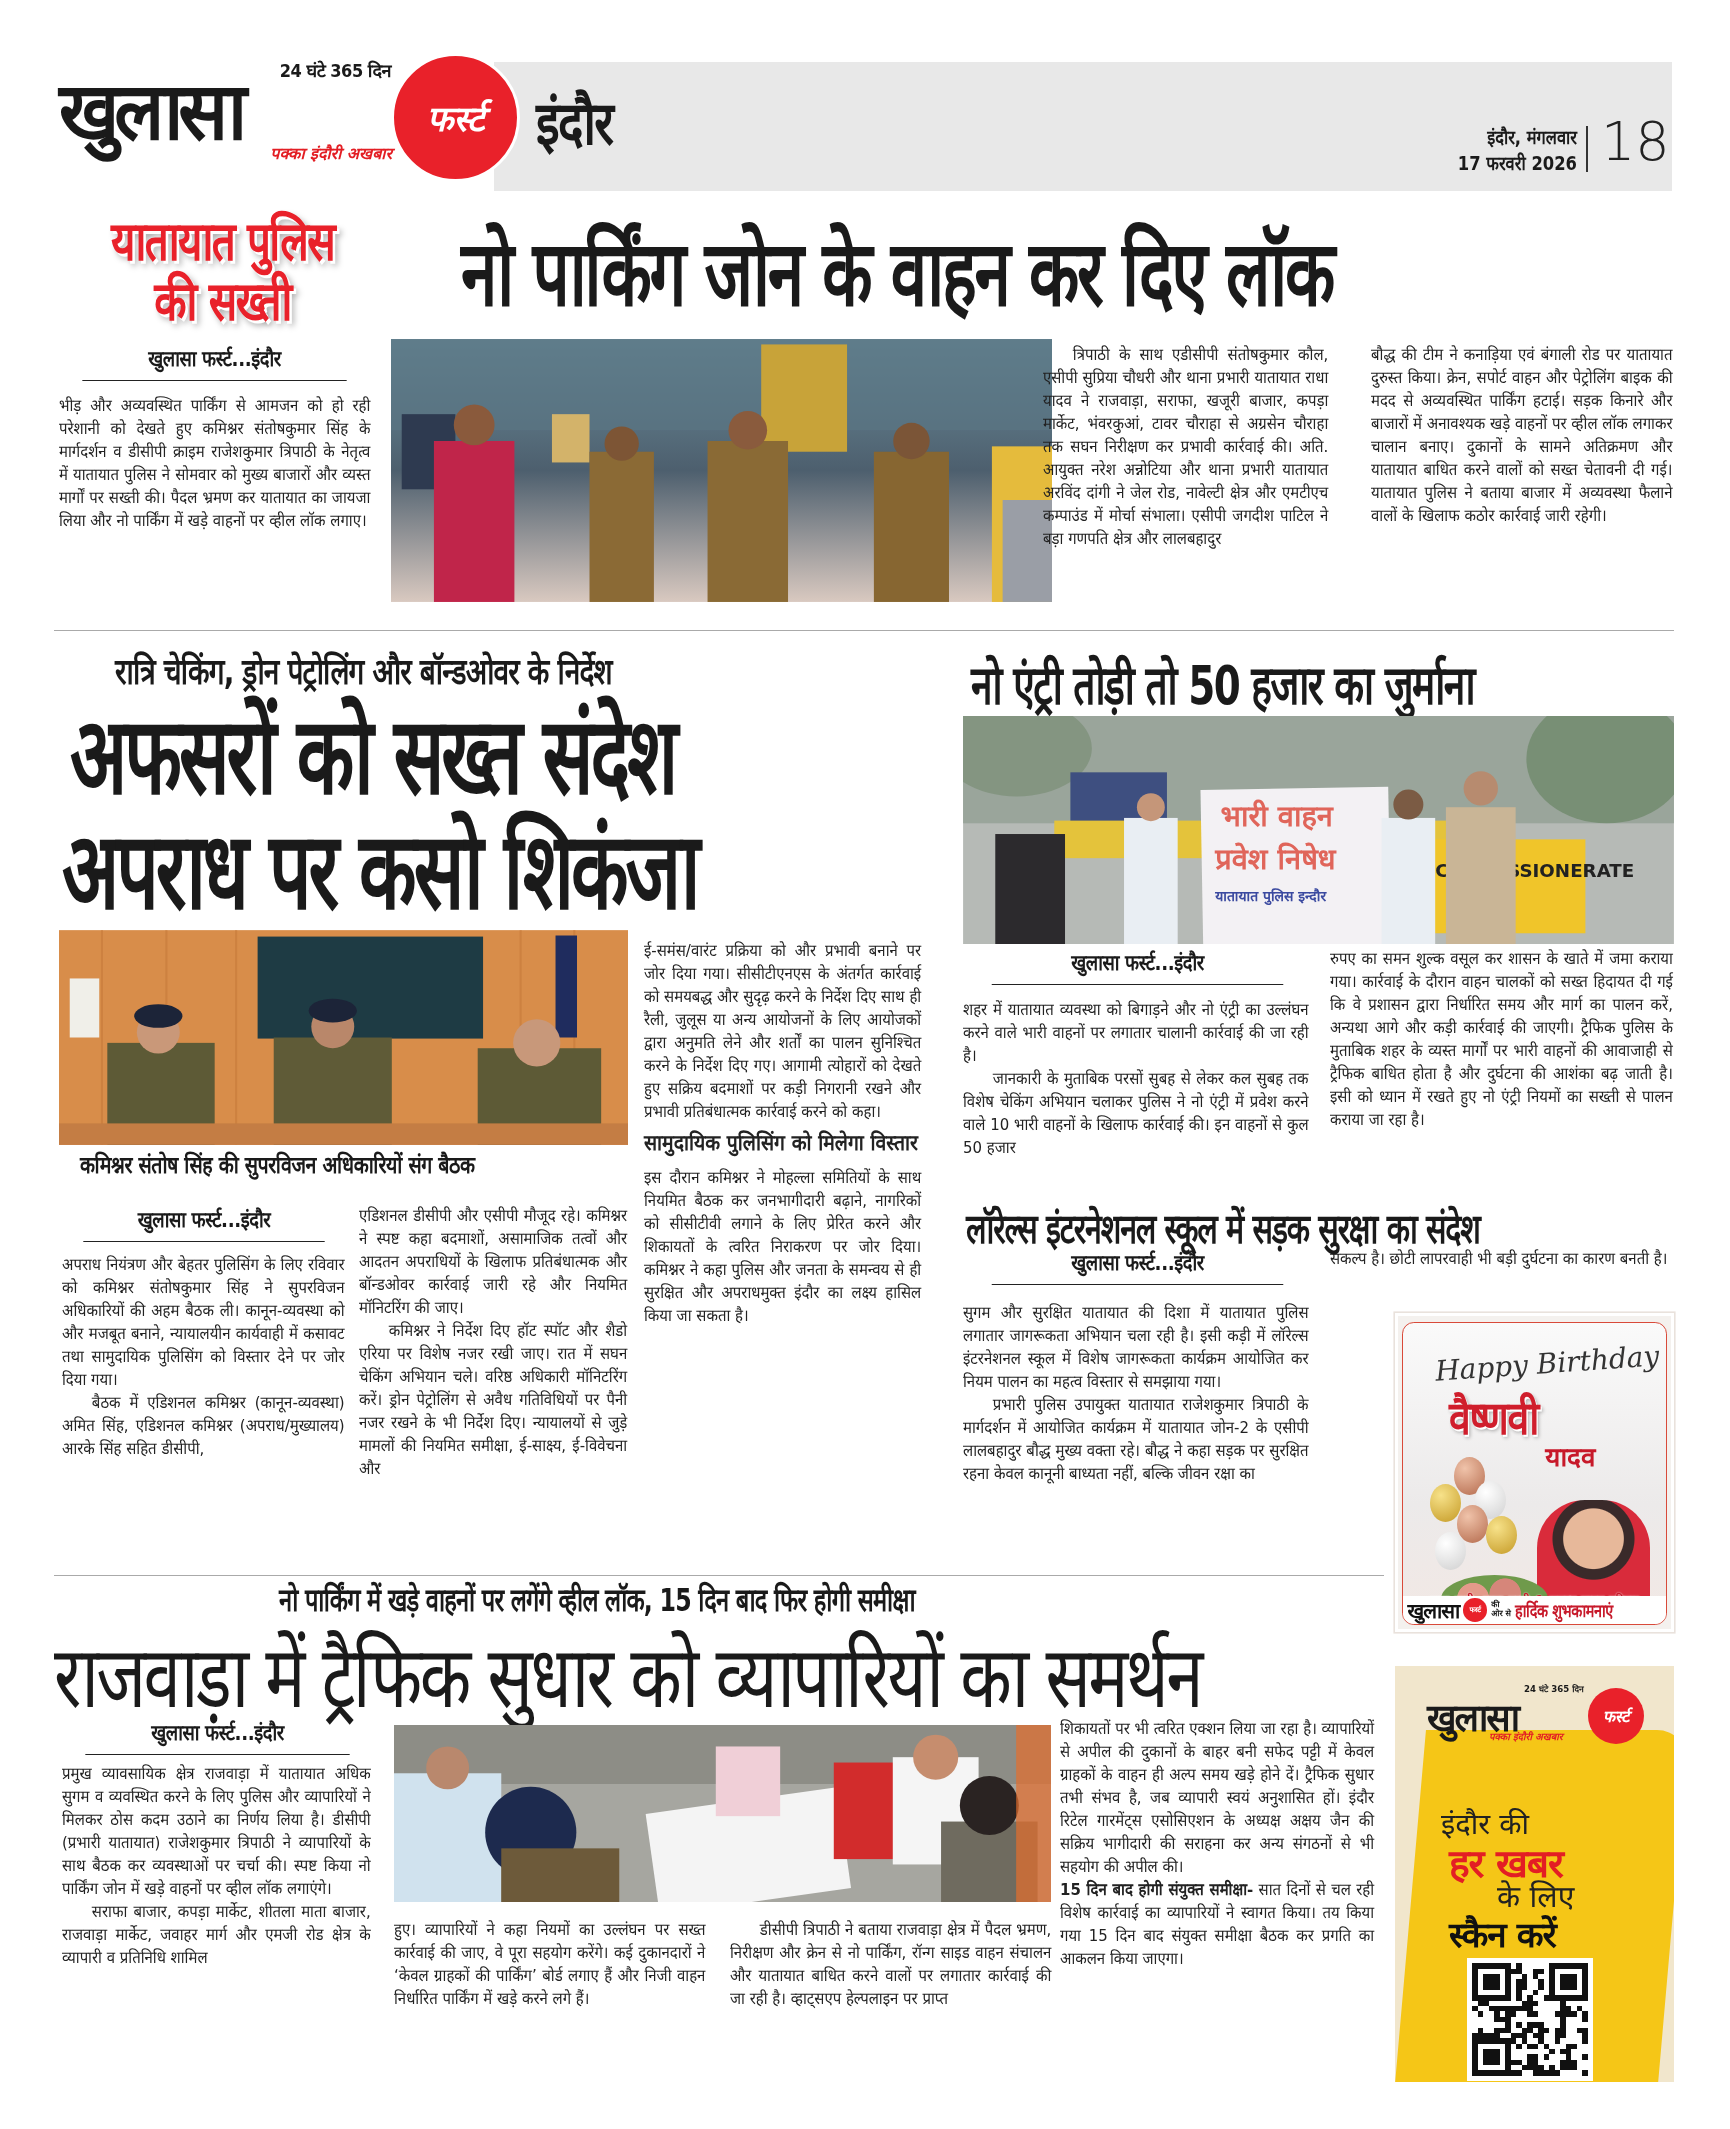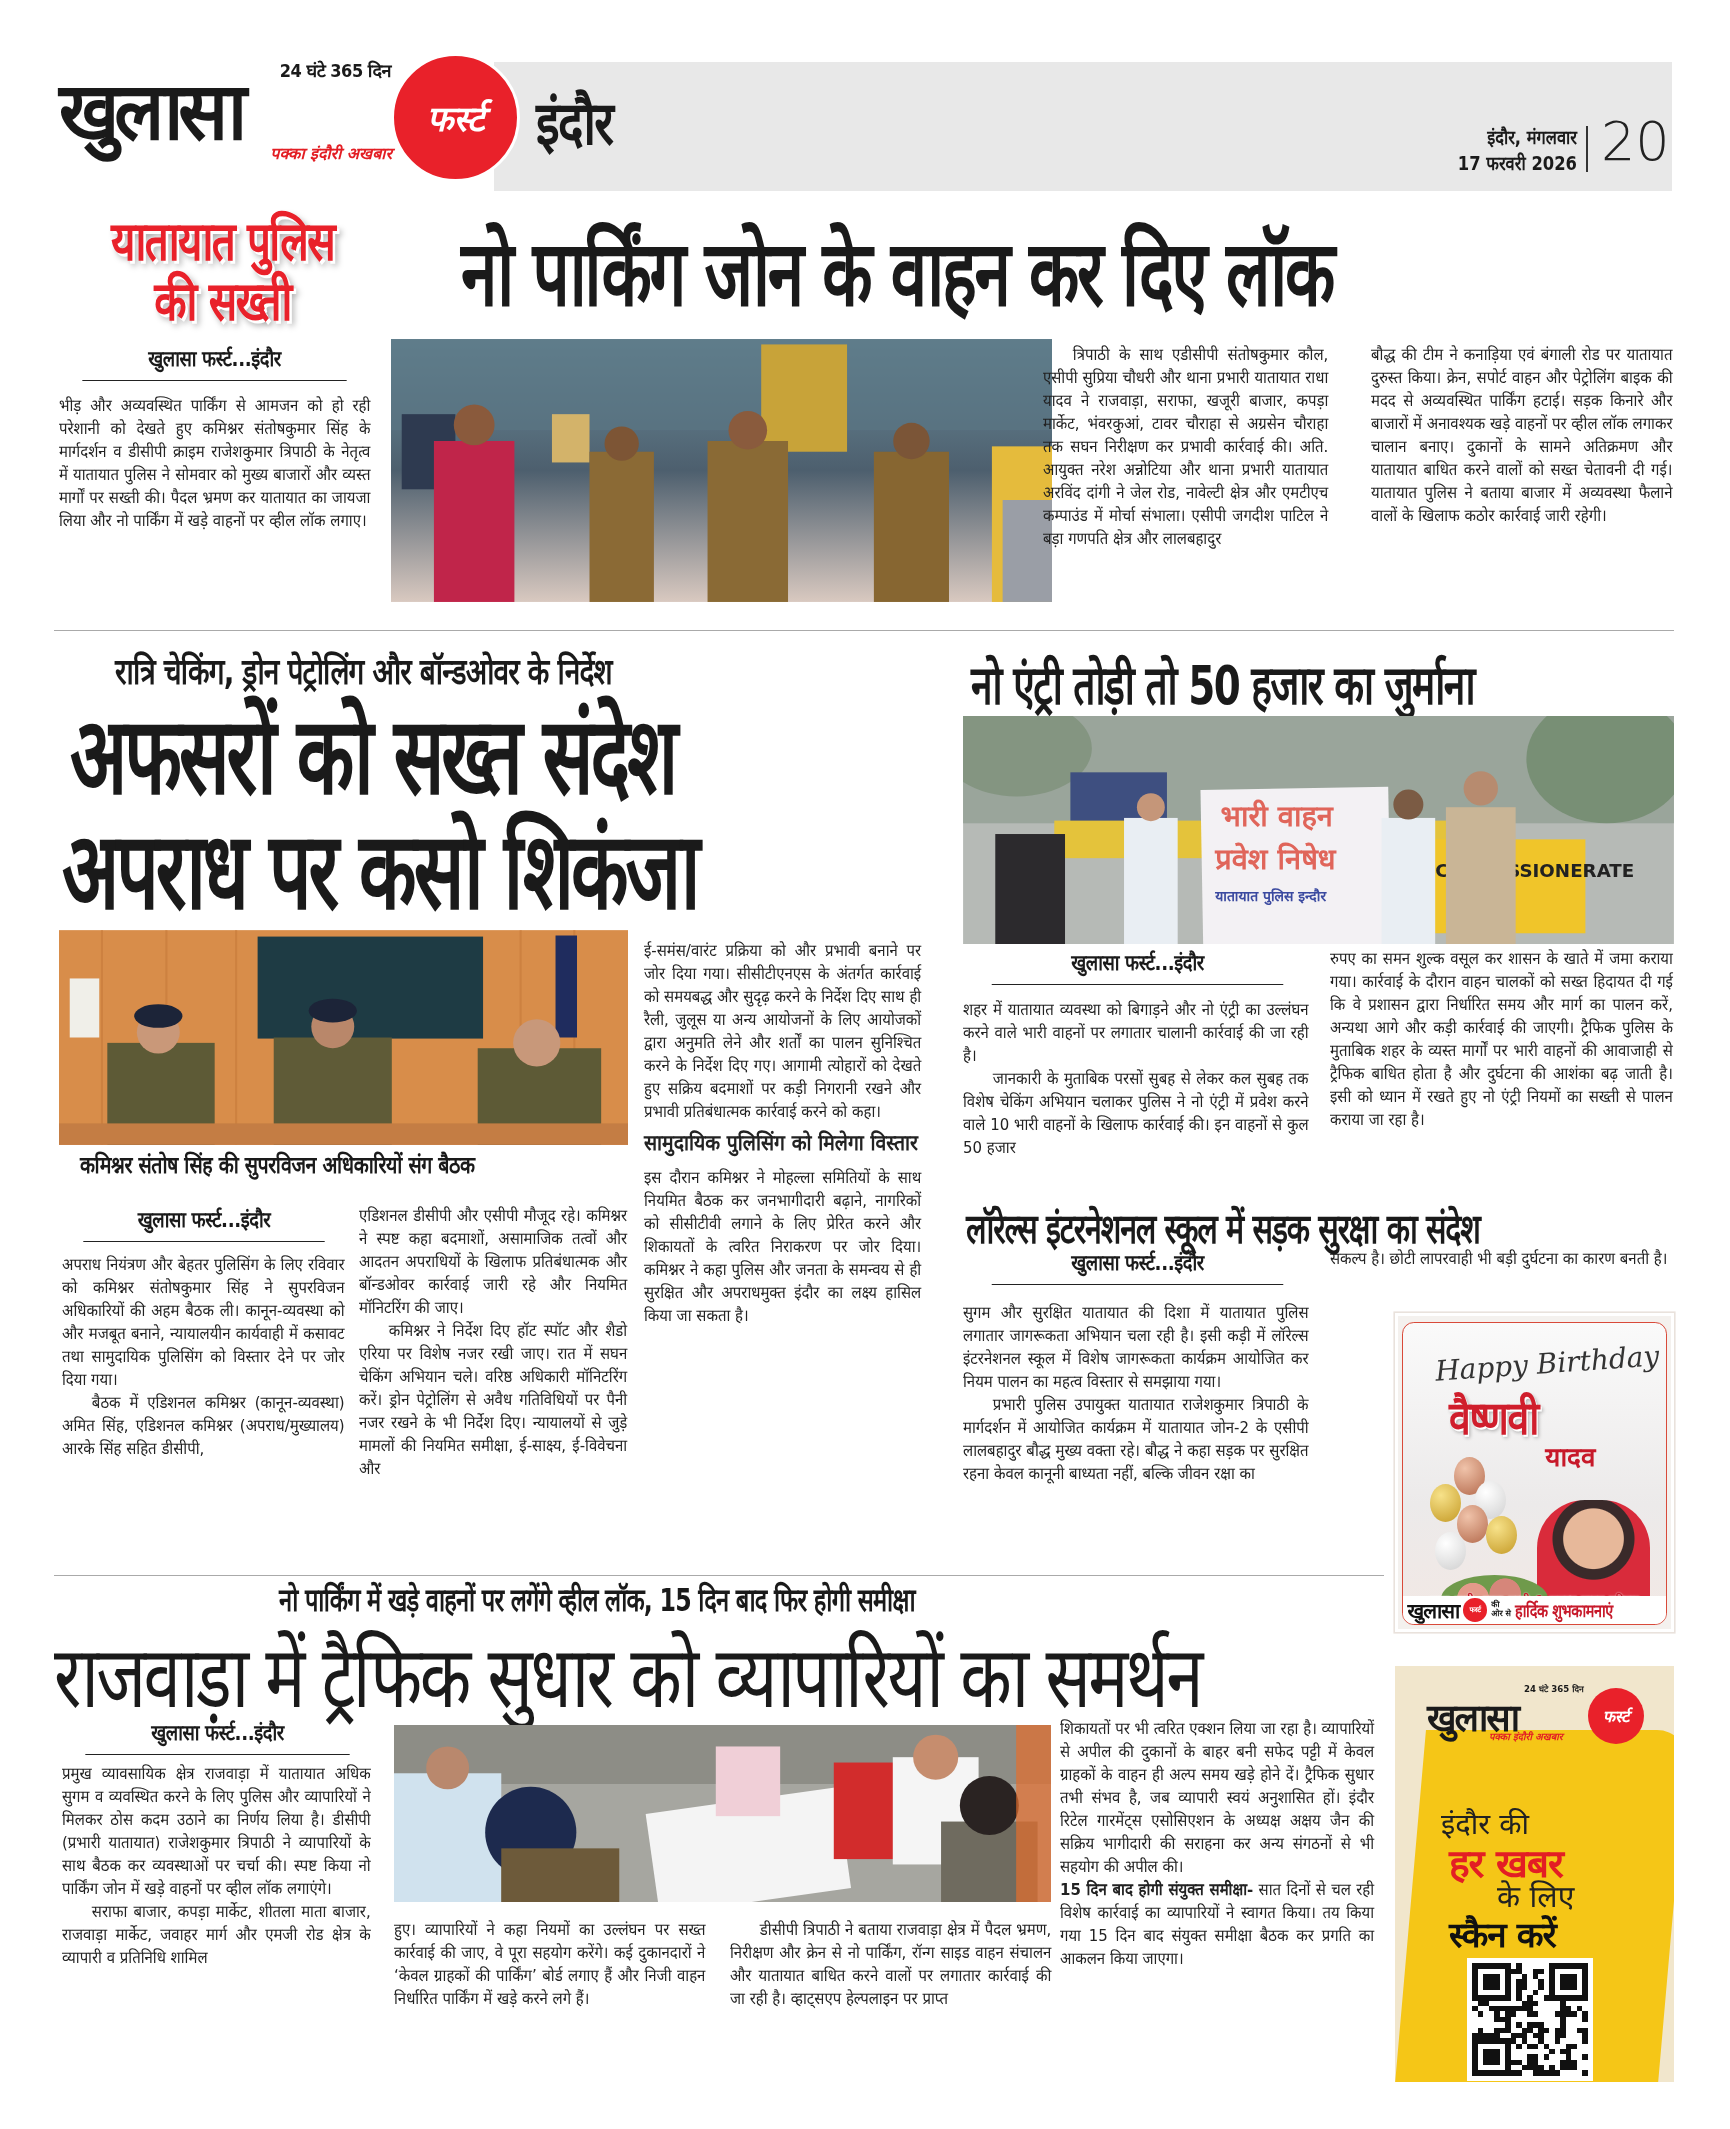--- a/index.html
+++ b/index.html
@@ -80,21 +80,21 @@
 <div class="abs masthead-sub">पक्का इंदौरी अखबार</div>
 <div class="abs logo-circle">
     <span>फर्स्ट</span>
   </div>
 <div class="abs city">इंदौर</div>
 <div class="abs dateline">
   <div>इंदौर, मंगलवार</div>
   <div>17 फरवरी 2026</div>
 </div>
 <div class="abs date-sep"></div>
-<div class="abs pageno">20</div>
+<div class="abs pageno">18</div>
 
 <div class="abs red-kicker">
   <div>यातायात पुलिस</div>
   <div>की सख्ती</div>
 </div>
 <div class="abs main-head">नो पार्किंग जोन के वाहन कर दिए लॉक</div>
 
 <div class="abs byline" style="left:59px; top:343px; width:311px;">खुलासा फर्स्ट...इंदौर</div>
 <div class="abs body" style="left:59px; top:394px; width:346px;">
   <p>भीड़ और अव्यवस्थित पार्किंग से आमजन को हो रही परेशानी को देखते हुए कमिश्नर संतोषकुमार सिंह के मार्गदर्शन व डीसीपी क्राइम राजेशकुमार त्रिपाठी के नेतृत्व में यातायात पुलिस ने सोमवार को मुख्य बाजारों और व्यस्त मार्गों पर सख्ती की। पैदल भ्रमण कर यातायात का जायजा लिया और नो पार्किंग में खड़े वाहनों पर व्हील लॉक लगाए।</p>

